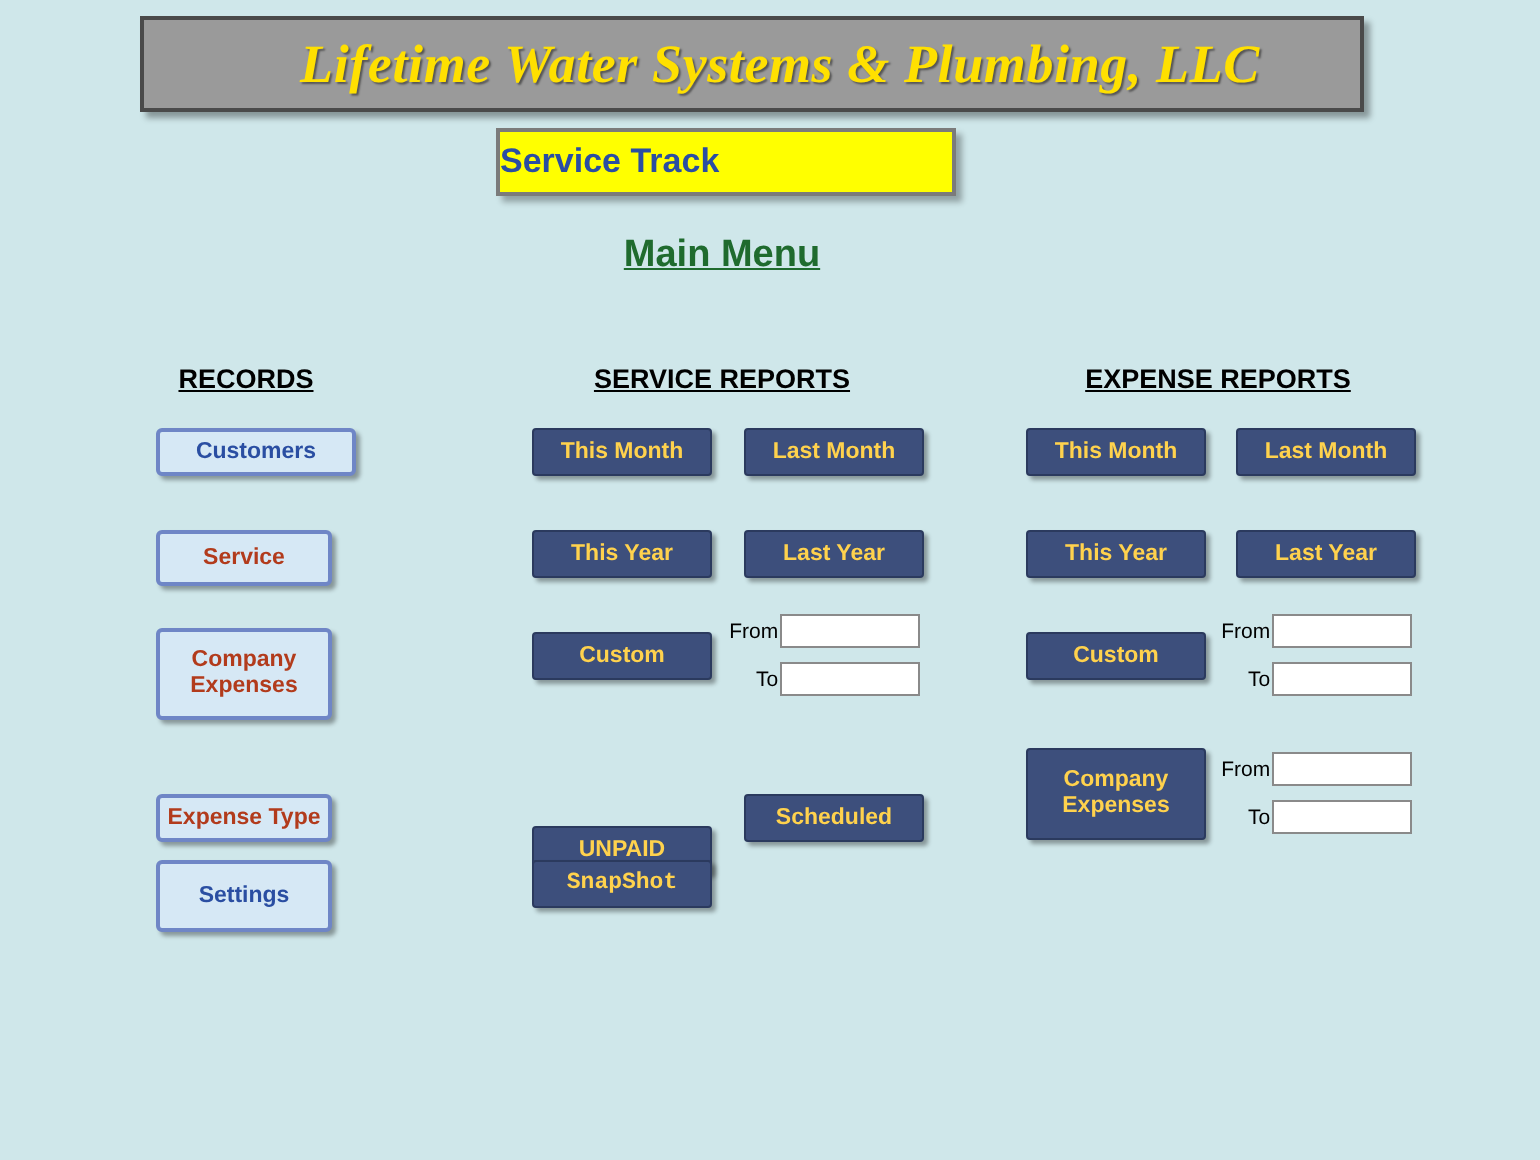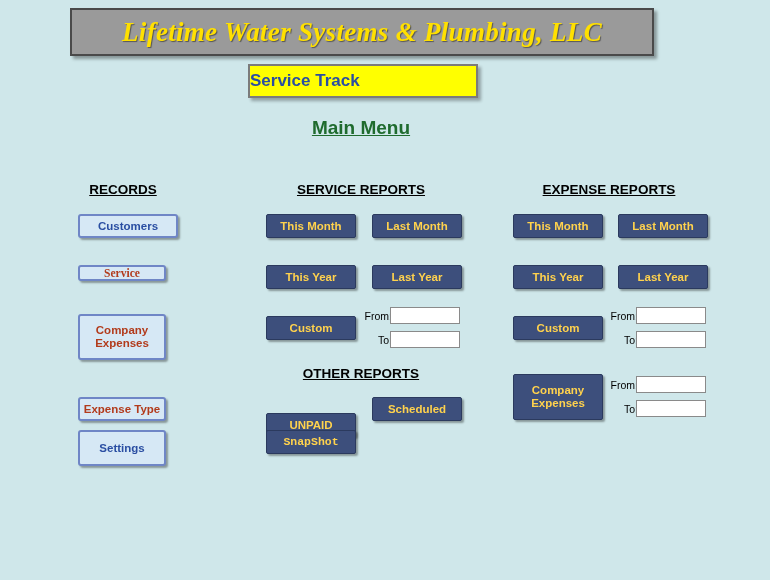--- a/index.html
+++ b/index.html
@@ -26,20 +26,21 @@
     left: 70px;
     top: 8px;
     width: 580px;
     height: 44px;
     background: #9a9a9a;
     border: 2px solid #4a4a4a;
     box-shadow: 3px 3px 3px rgba(0,0,0,0.35);
     display: flex;
     align-items: center;
     justify-content: center;
+    padding-left: 28px;
   }
   .title-banner span {
     font-family: "Liberation Serif", serif;
     font-style: italic;
     font-weight: bold;
     font-size: 27px;
     color: #ffe000;
     letter-spacing: 0.3px;
     text-shadow: 1px 1px 1px rgba(0,0,0,0.45);
   }
@@ -160,25 +161,24 @@
 
   <div class="subtitle-banner">
     <span>Service Track</span>
   </div>
 
   <div class="mainmenu">Main Menu</div>
 
   <div class="sec-head" id="head-records">RECORDS</div>
   <div class="sec-head" id="head-service">SERVICE REPORTS</div>
   <div class="sec-head" id="head-expense">EXPENSE REPORTS</div>
-  <div class="sec-head" id="head-other">OTHER REPORTS</div>
 
   <div class="btn btn-light customers" style="left:78px; top:214px; width:100px; height:24px;">Customers</div>
 
-  <div class="btn btn-light service" style="left:78px; top:265px; width:88px; height:16px;font-family:Liberation Serif, serif;">Service</div>
+  <div class="btn btn-light service" style="left:78px; top:265px; width:88px; height:28px;">Service</div>
 
   <div class="btn btn-light company" style="left:78px; top:314px; width:88px; height:46px; flex-direction:column;">
     <span>Company</span>
     <span>Expenses</span>
   </div>
 
   <div class="btn btn-light exptype" style="left:78px; top:397px; width:88px; height:24px;">Expense Type</div>
 
   <div class="btn btn-light settings" style="left:78px; top:430px; width:88px; height:36px;">Settings</div>
 

